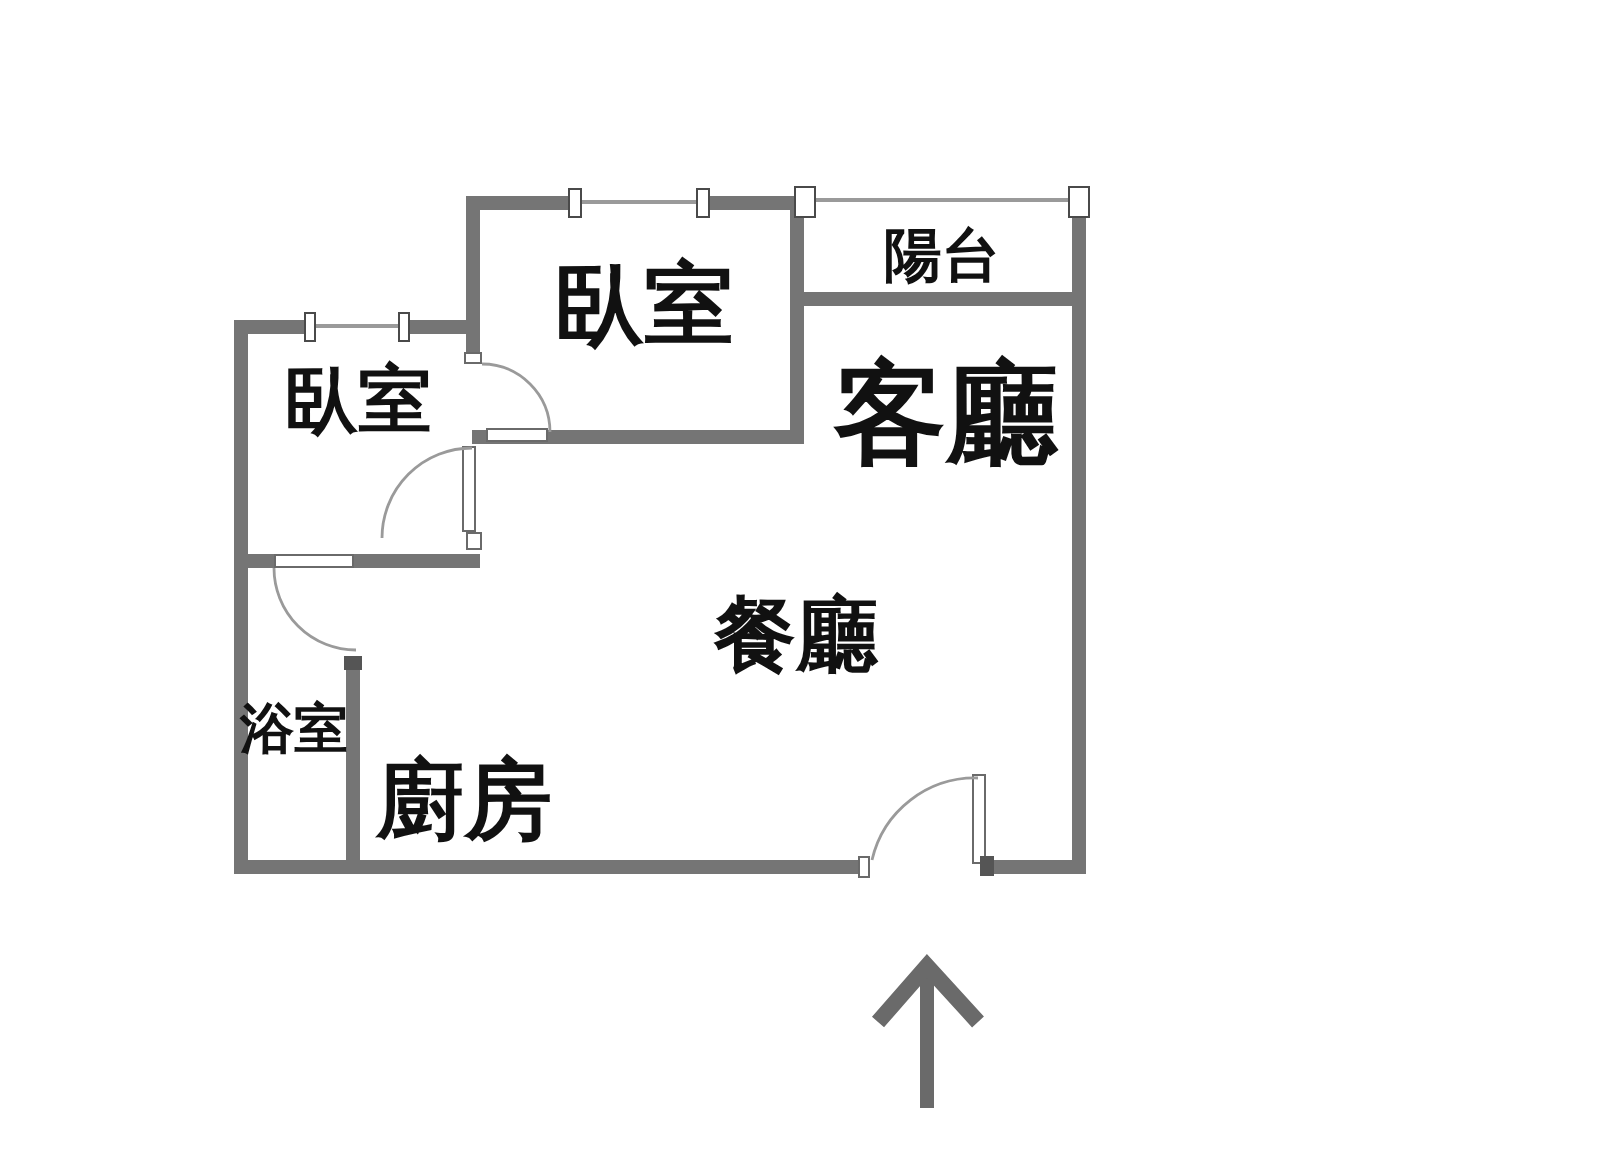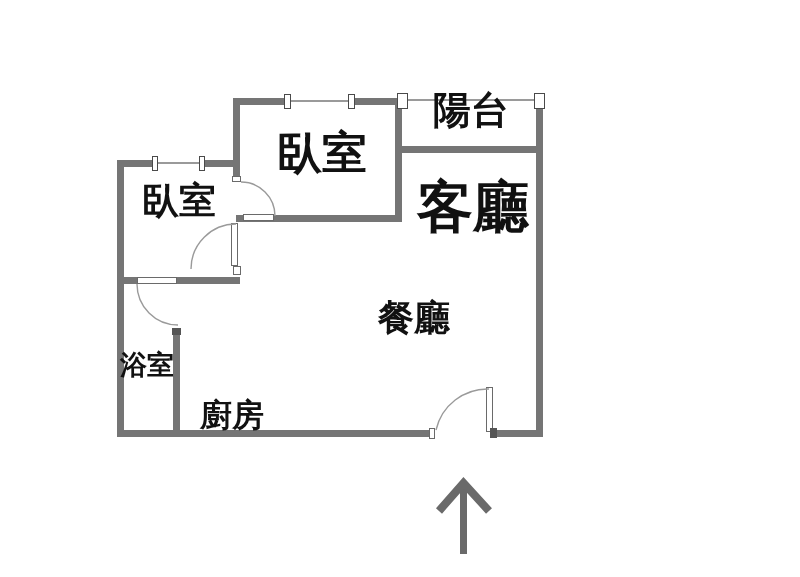--- a/index.html
+++ b/index.html
@@ -77,19 +77,19 @@
     <path class="arc" d="M 137 284 A 41 41 0 0 0 178 325"></path>
     <path class="arc" d="M 489 389 A 53 53 0 0 0 436 430"></path>
     <g>
       <path class="arrow" style="stroke-width:7" d="M 463.5 483 L 463.5 554"></path>
       <path class="arrow" style="stroke-width:8;stroke-linejoin:miter" d="M 439 511 L 463.5 483 L 489 511"></path>
     </g>
   </svg>
 
   <div class="label" style="left:322px;top:152px;font-size:45px">臥室</div>
   <div class="label" style="left:179px;top:200px;font-size:37px">臥室</div>
-  <div class="label" style="left:471px;top:110px;font-size:38px">陽台</div>
+  <div class="label" style="left:471px;top:129px;font-size:29px">陽台</div>
   <div class="label" style="left:473px;top:207px;font-size:56px">客廳</div>
-  <div class="label" style="left:414px;top:318px;font-size:36px">餐廳</div>
+  <div class="label" style="left:398px;top:318px;font-size:41px">餐廳</div>
   <div class="label" style="left:147px;top:365px;font-size:27px">浴室</div>
-  <div class="label" style="left:232px;top:415px;font-size:32px">廚房</div>
+  <div class="label" style="left:232px;top:401px;font-size:44px">廚房</div>
 
 </div>
 
 </body></html>

